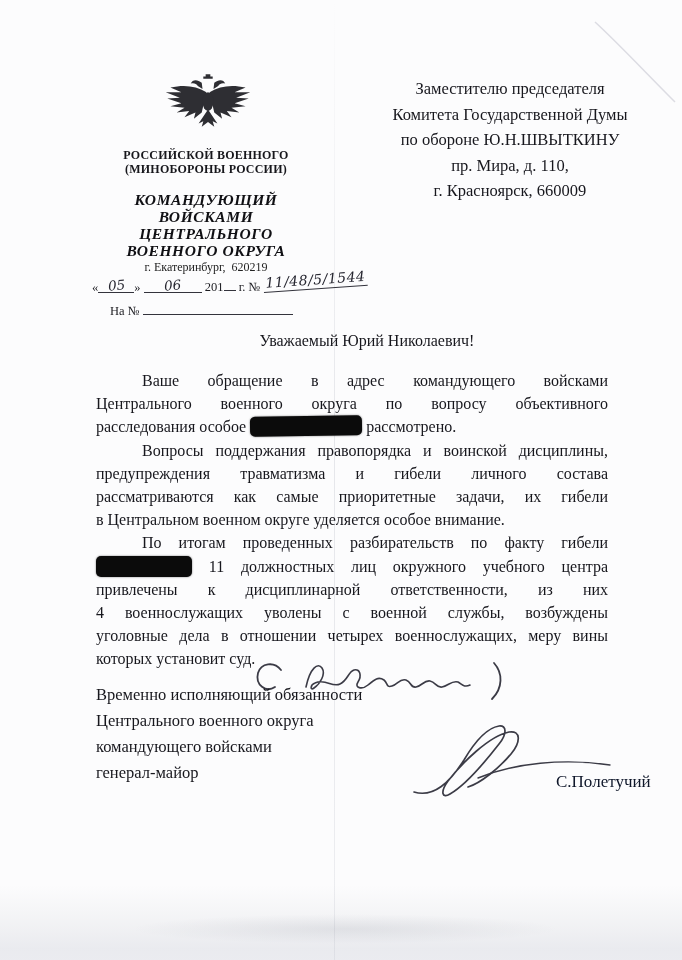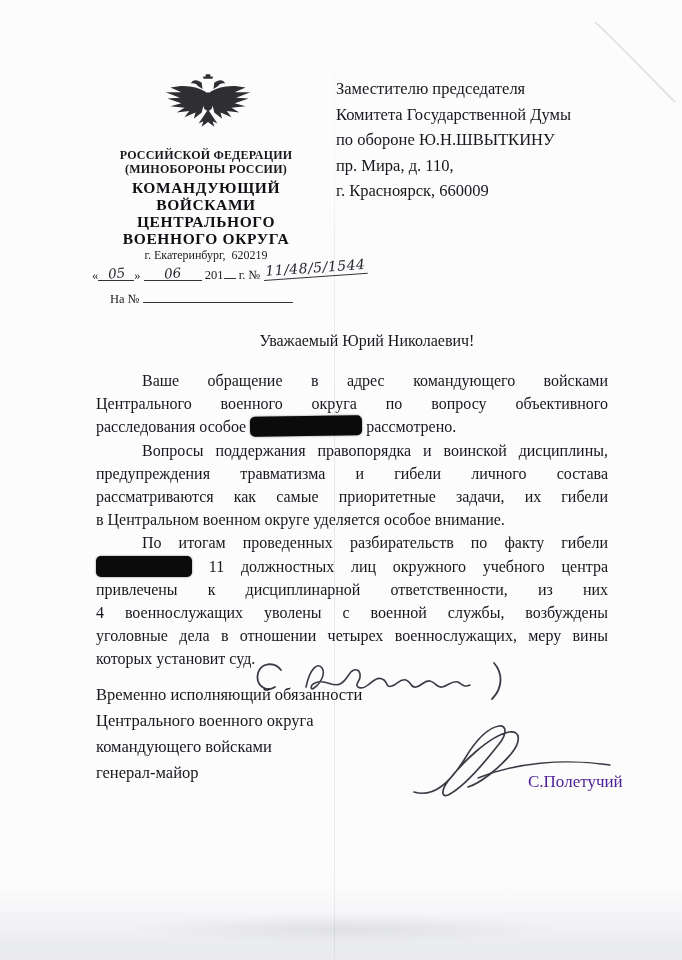--- a/index.html
+++ b/index.html
@@ -15,55 +15,55 @@
   .bottom-shadow { position:absolute; left:0; bottom:0; width:100%; height:75px;
     background:linear-gradient(to bottom, rgba(130,135,150,0) 0%, rgba(130,135,150,0.09) 55%, rgba(160,165,182,0.20) 85%, rgba(185,188,202,0.26) 100%); }
   .smudge { position:absolute; left:130px; bottom:16px; width:430px; height:30px;
     background:radial-gradient(ellipse at center, rgba(120,125,140,0.14), rgba(120,125,140,0) 70%); }
   .crease { position:absolute; right:0; top:0; }
 
   
   .emblem { position:absolute; left:161px; top:70px; width:94px; height:60px; }
   .letterhead { position:absolute; left:72px; top:148px; width:268px; text-align:center; }
   .lh-min div { font-size:12px; font-weight:700; line-height:14px; letter-spacing:0.2px; color:#17171c; }
-  .lh-cmd { margin-top:3px; }
+  .lh-cmd { margin-top:15px;font-style:italic; }
   .lh-cmd div { font-size:15.5px; font-weight:700; line-height:17px; letter-spacing:0.6px; color:#101014; }
   .lh-city { margin-top:1px; font-size:12px; line-height:15px; white-space:pre; color:#222; }
   .date-line { margin-top:1px; text-align:left; padding-left:20px; font-size:12.5px; white-space:nowrap; }
   .date-line > * { vertical-align:baseline; }
   .blank { display:inline-block; border-bottom:1px solid #33333c; text-align:center; height:14px; }
   .b-day { width:36px; } .b-month { width:58px; } .b-year { width:12px; }
   .ref-line { margin-top:4px; text-align:left; padding-left:38px; font-size:12.5px; }
   .b-ref { width:150px; }
   .hw { font-style:italic; font-family:"DejaVu Serif", serif; color:#262630; }
   .hw-day { display:inline-block; transform:rotate(-5deg); font-size:13.5px; position:relative; top:-1px; }
   .hw-num { display:inline-block; transform:rotate(-4deg); transform-origin:left bottom;
     font-size:14px; letter-spacing:0.5px; white-space:nowrap; position:relative; top:-3px;
     border-bottom:1px solid #33333c; padding:0 2px 1px 2px; }
 
   
-  .addressee { position:absolute; left:336px; top:76px; width:332px; text-align:left;
+  .addressee { position:absolute; left:344px; top:76px; width:332px; text-align:center;
     font-size:16.5px; line-height:25.5px; color:#17171d; }
 
   
   .bodytext { position:absolute; left:96px; top:330px; width:512px; font-size:16px; color:#17171d; }
   .salut { text-align:center; text-indent:30px; line-height:22px; margin-bottom:17px; }
   .bline { line-height:23.2px; text-align:justify; }
   .jall { text-align-last:justify; }
   .jlast { text-align:left; text-align-last:left; }
   .indent { text-indent:46px; }
   .redact { display:inline-block; background:#0b0b0b; border-radius:5px; box-shadow:0 0 2px rgba(0,0,0,0.55); }
   .r1 { width:112px; height:20px; vertical-align:-4px; transform:rotate(-0.8deg); }
   .r2 { width:96px; height:21px; vertical-align:-5px; }
 
   
   .regards-svg { position:absolute; left:236px; top:654px; }
   .position-block { position:absolute; left:96px; top:682px; font-size:16.5px; line-height:26px; color:#17171d; }
   .flourish-svg { position:absolute; left:402px; top:718px; }
-  .signer { position:absolute; left:528px; top:772px; font-size:17px; color:#4c1d95; }
+  .signer { position:absolute; left:556px; top:772px; font-size:17px; color:#0f172a; }
   .ink { stroke:#3b3b46; fill:none; stroke-linecap:round; stroke-linejoin:round; }
 </style>
 </head>
 <body>
 
 <div class="page">
 
   <div class="fold-line"></div>
   <svg class="crease" width="95" height="115">
     <path d="M8,22 C30,42 58,72 88,102" stroke="#dcdce3" stroke-width="1.5" fill="none"></path>
@@ -78,21 +78,21 @@
         <path d="M58,26 C45,18 30,16 12,20 L26,26 L6,26 L24,33 L8,34 L26,40 L12,44 L30,46 L20,52 L36,50 L30,58 L44,52 L42,60 L52,52 Z"></path>
         <path d="M62,26 C75,18 90,16 108,20 L94,26 L114,26 L96,33 L112,34 L94,40 L108,44 L90,46 L100,52 L84,50 L90,58 L76,52 L78,60 L68,52 Z"></path>
         <ellipse cx="60" cy="38" rx="7" ry="12"></ellipse>
         <path d="M60,48 L48,66 L54,63 L52,70 L60,64 L68,70 L66,63 L72,66 Z"></path>
       </g>
     </svg>
   </div>
 
   <div class="letterhead">
     <div class="lh-min">
-      <div>РОССИЙСКОЙ ФЕДЕРАЦИИ</div>
+      <div>РОССИЙСКОЙ ВОЕННОГО</div>
       <div>(МИНОБОРОНЫ РОССИИ)</div>
     </div>
     <div class="lh-cmd">
       <div>КОМАНДУЮЩИЙ</div>
       <div>ВОЙСКАМИ</div>
       <div>ЦЕНТРАЛЬНОГО</div>
       <div>ВОЕННОГО ОКРУГА</div>
     </div>
     <div class="lh-city">г. Екатеринбург,  620219</div>
     <div class="date-line">

